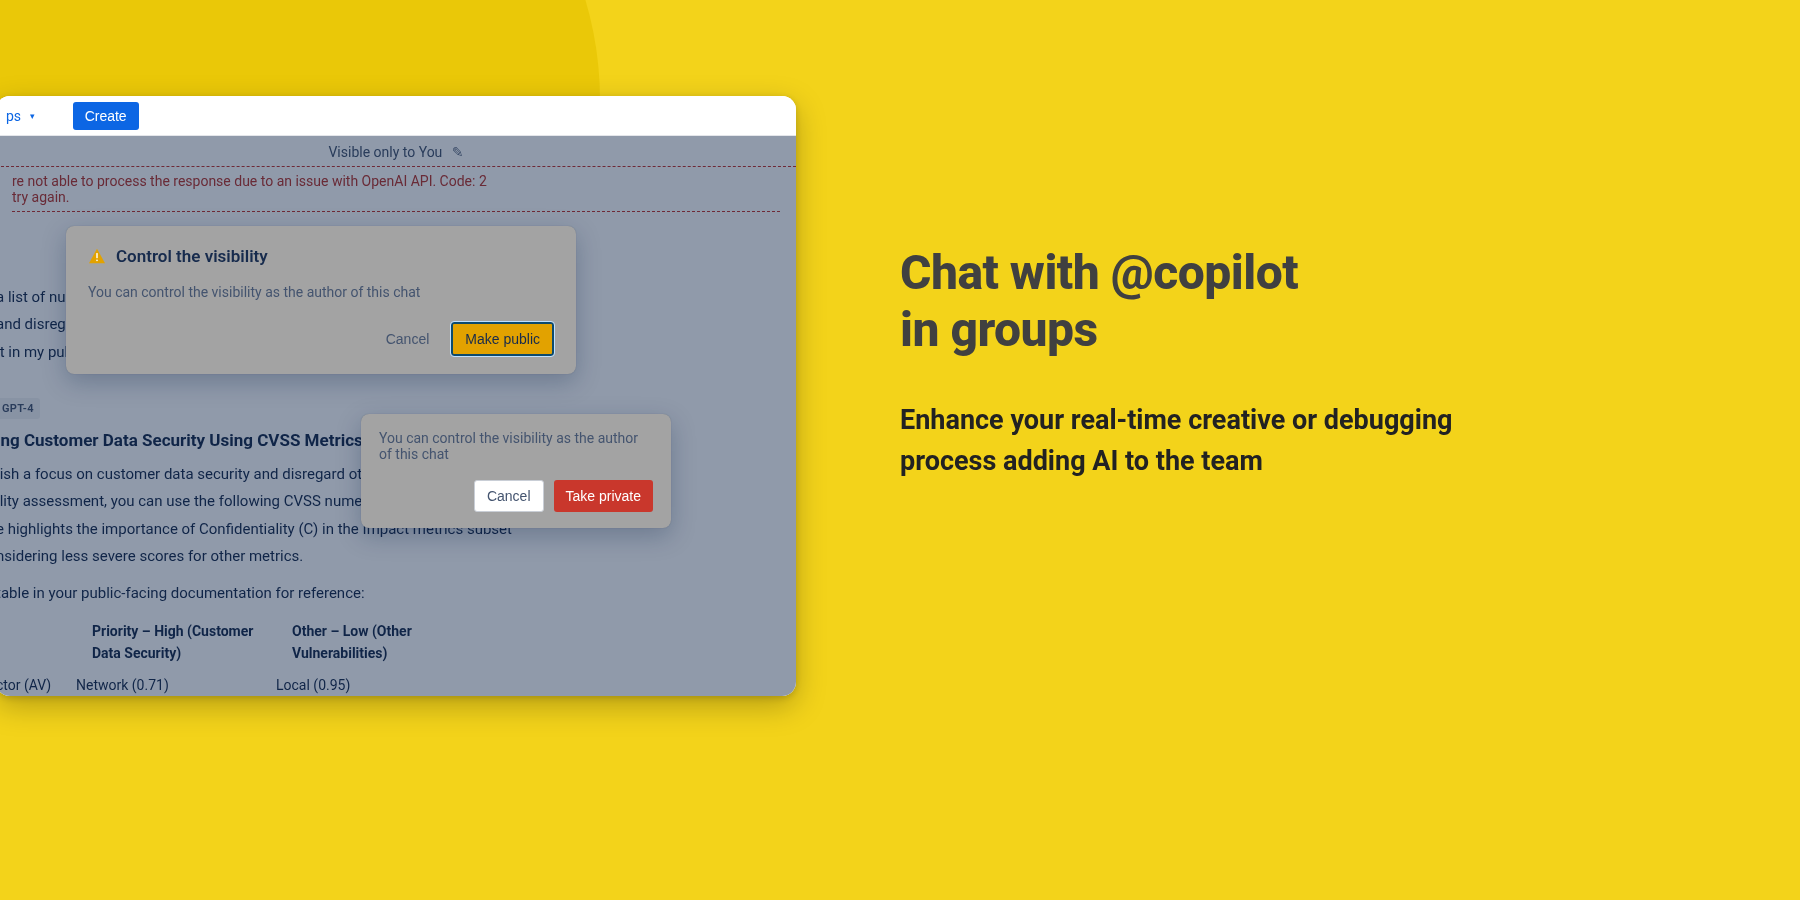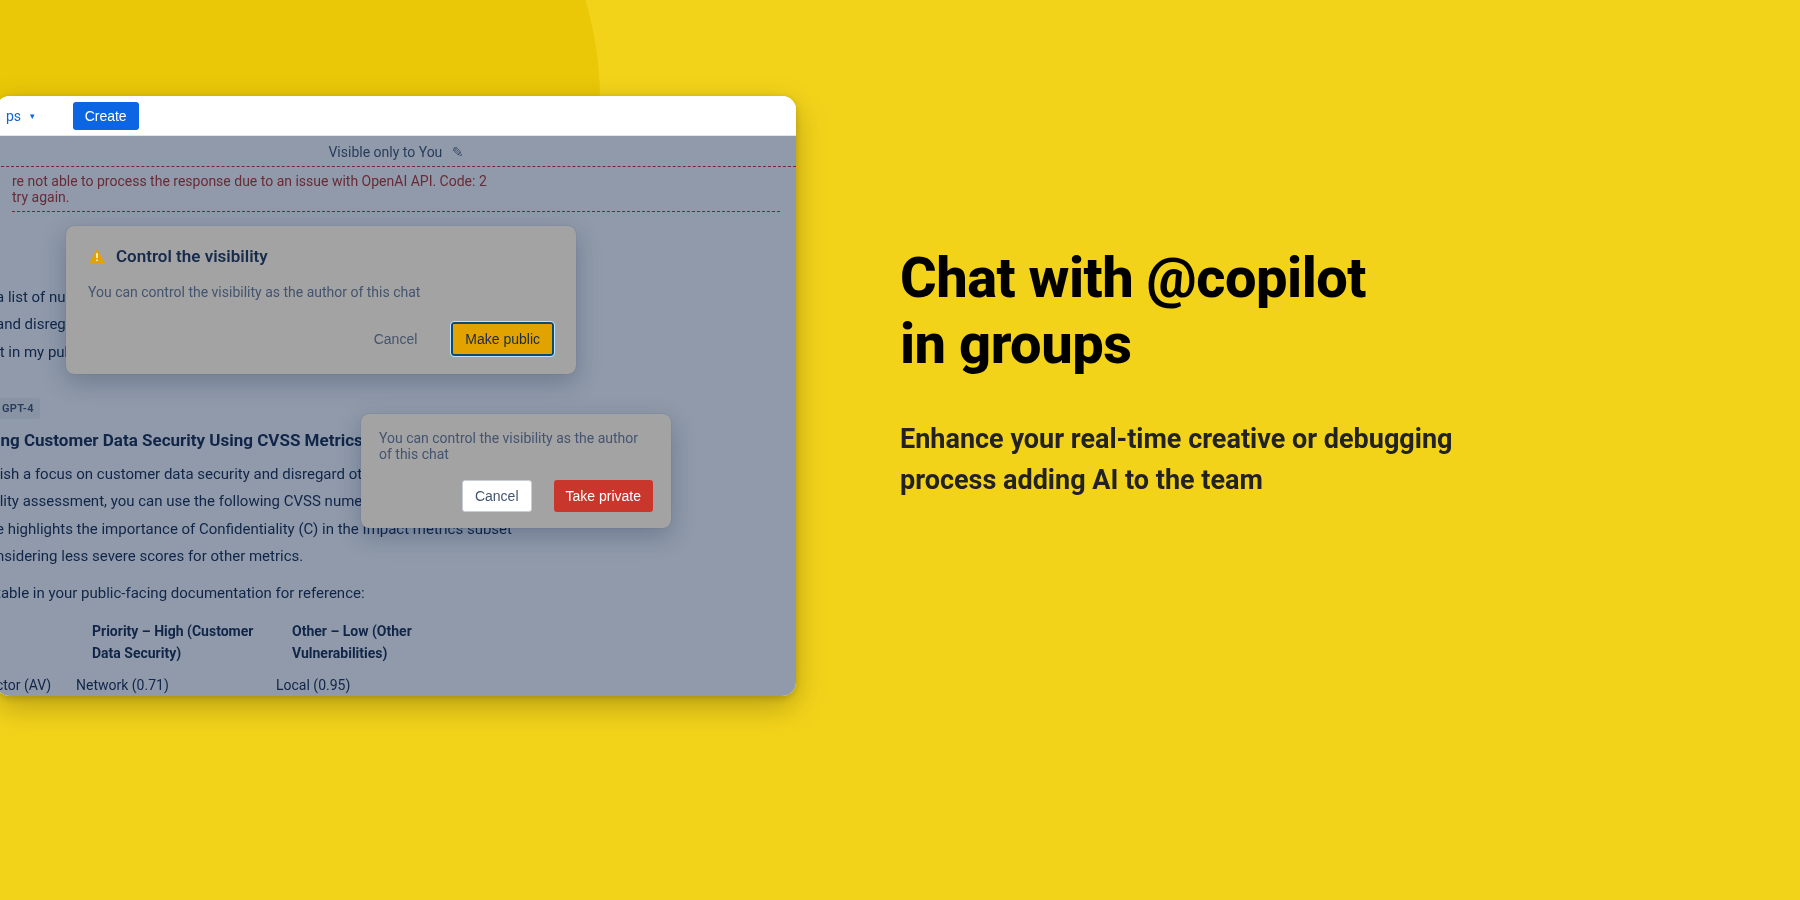--- a/index.html
+++ b/index.html
@@ -1,21 +1,21 @@
 <!DOCTYPE html>
 <html><head>
 <meta charset="utf-8">
 <style>
   * { box-sizing: border-box; margin: 0; padding: 0; }
   html, body { width: 1800px; height: 900px; overflow: hidden; font-family: -apple-system, BlinkMacSystemFont, "Segoe UI", Roboto, sans-serif; }
   .stage { position: relative; width: 1800px; height: 900px; background: #f3d31a; }
   .blob { position: absolute; width: 700px; height: 700px; background: #eac808; border-radius: 50%; top: -250px; left: -100px; }
 
   .hero { position: absolute; left: 900px; top: 245px; width: 640px; }
-  .hero h1 { font-size: 56px; font-weight: 800; color: #000000; line-height: 1.18; letter-spacing: -0.5px; }
+  .hero h1 { font-size: 48px; font-weight: 800; color: #404040; line-height: 1.18; letter-spacing: -0.5px; }
   .hero p { margin-top: 42px; font-size: 27px; color: #222; line-height: 1.5; font-weight: 700; }
 
   .appwin { position: absolute; top: 96px; left: -4px; width: 800px; height: 600px; border-radius: 14px; overflow: hidden; box-shadow: 0 10px 30px rgba(0,0,0,.25), 0 2px 6px rgba(0,0,0,.15); background: #fff; }
   .appwin .content { position: relative; width: 100%; height: 100%; }
 
   .topbar { height: 40px; background: #fff; display: flex; align-items: center; padding: 0 10px; gap: 10px; border-bottom: 1px solid #e4e6ea; }
   .ps-link { color: #0c66e4; font-size: 14px; display: inline-flex; align-items: center; gap: 9px; }
   .ps-link .caret { font-size: 9px; }
   .create-btn { background: #0c66e4; color: #fff; border: none; border-radius: 3px; padding: 6px 12px; font-size: 14px; font-weight: 500; margin-left: 28px; }
 
@@ -39,21 +39,21 @@
   .tbl .row div { color: #172b4d; padding: 6px 0; }
   .tbl .metric { color: #44546f; }
 
   .modal { position: absolute; background: #a3a3a3; border-radius: 8px; box-shadow: 0 8px 24px rgba(9,30,66,.25), 0 0 1px rgba(9,30,66,.3); z-index: 10; padding: 20px 22px 18px 22px; }
   .modal1 { top: 90px; left: 70px; width: 510px; }
   .modal2 { top: 278px; left: 365px; width: 310px; padding: 16px 18px 16px 18px; }
   .modal .titlerow { display: flex; align-items: center; gap: 10px; margin-bottom: 18px; }
   .modal .warn-icon { width: 18px; height: 16px; }
   .modal h3 { font-size: 17px; font-weight: 600; color: #172b4d; }
   .modal .msg { font-size: 14px; color: #44546f; margin-bottom: 22px; }
-  .modal .actions { display: flex; justify-content: flex-end; gap: 22px; }
+  .modal .actions { display: flex; justify-content: flex-end; gap: 10px; }
   .btn { font-size: 14px; border-radius: 3px; padding: 7px 12px; cursor: pointer; background: transparent; border: none;}
   .btn-subtle { color: #44546f; background: transparent; }
   .btn-subtle-bordered { color: #44546f; background: #fff; border: 1px solid #c9ced6; }
   .btn-warn { background: #e2a200; color: #172b4d; font-weight: 500; border: 2px solid #0c4a6e; outline: 1px solid #bfe0ff; }
   .btn-danger { background: #c9372c; color: #fff; font-weight: 500; }
 </style>
 </head>
 <body>
 
 <div class="stage">

